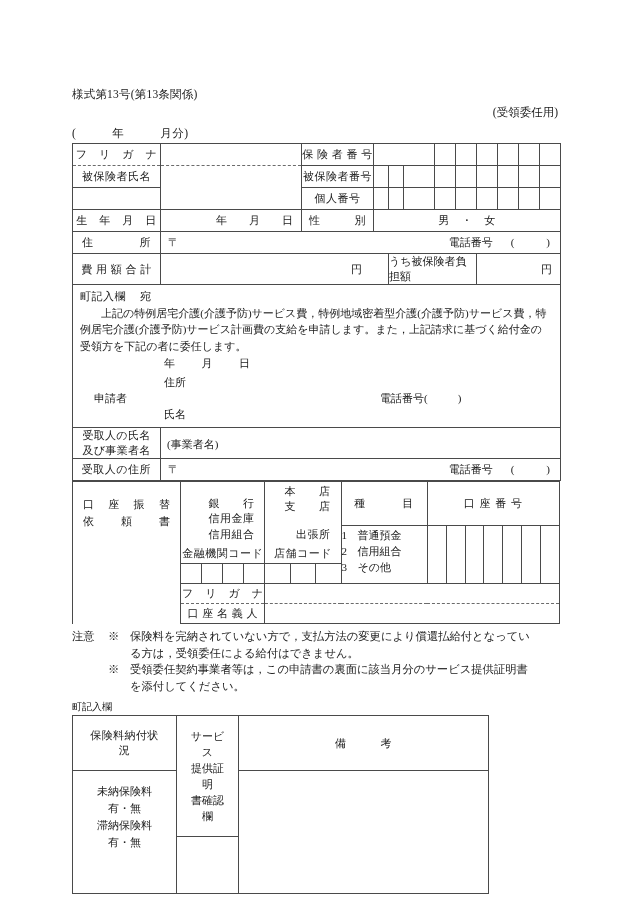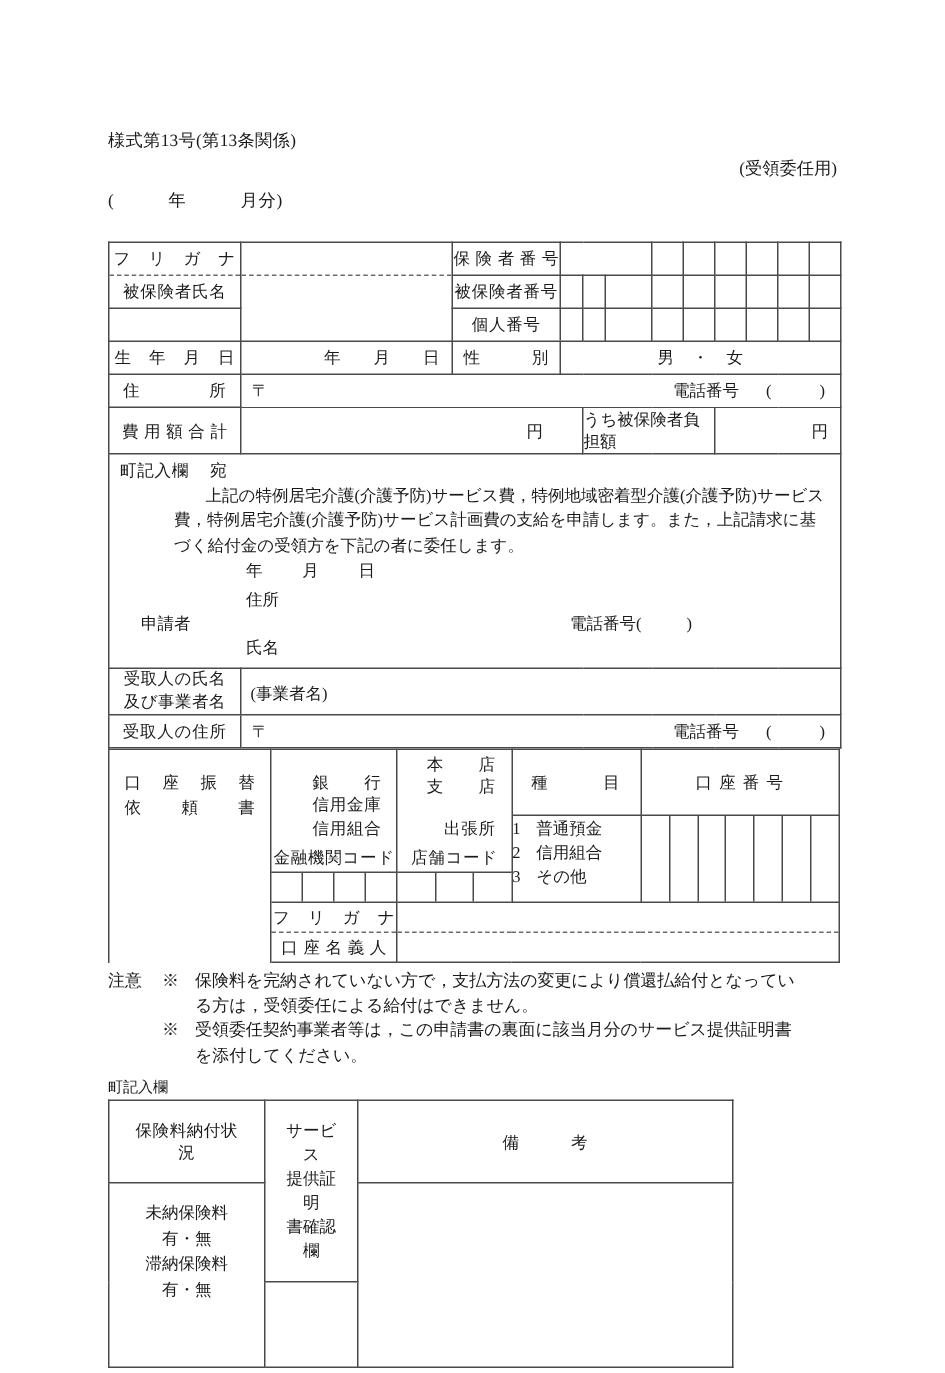--- a/index.html
+++ b/index.html
@@ -47,21 +47,21 @@
   .title-line2 { text-indent: -12px; padding-left: 12px; }
   .usage-note {
     text-align: right;
     font-size: 11.5px;
     margin-top: 3px;
     padding-right: 2px;
   }
   .period-line {
     font-size: 11.5px;
     margin-top: 6px;
-    margin-bottom: 20px;
+    margin-bottom: 2px;
     letter-spacing: .5px;
   }
 
   
   table.frm {
     border-collapse: collapse;
     width: 488px;
     table-layout: fixed;
   }
   table.frm td {
@@ -134,21 +134,20 @@
     height: auto;
     padding: 3px 8px 4px 7px !important;
     line-height: 16.5px;
     font-size: 11.3px;
   }
   .decl-to { letter-spacing: .5px; }
   .decl-to .to-word { padding-left: 14px; }
   .decl-body {
     text-indent: 21px;
     padding-right: 2px;
-    margin-left: 36px;
   }
   .decl-date {
     padding-left: 84px;
     letter-spacing: .5px;
     margin-top: 1px;
   }
   .decl-date .d-sp { display: inline-block; width: 26px; }
 
   .applicant-wrap {
     position: relative;

